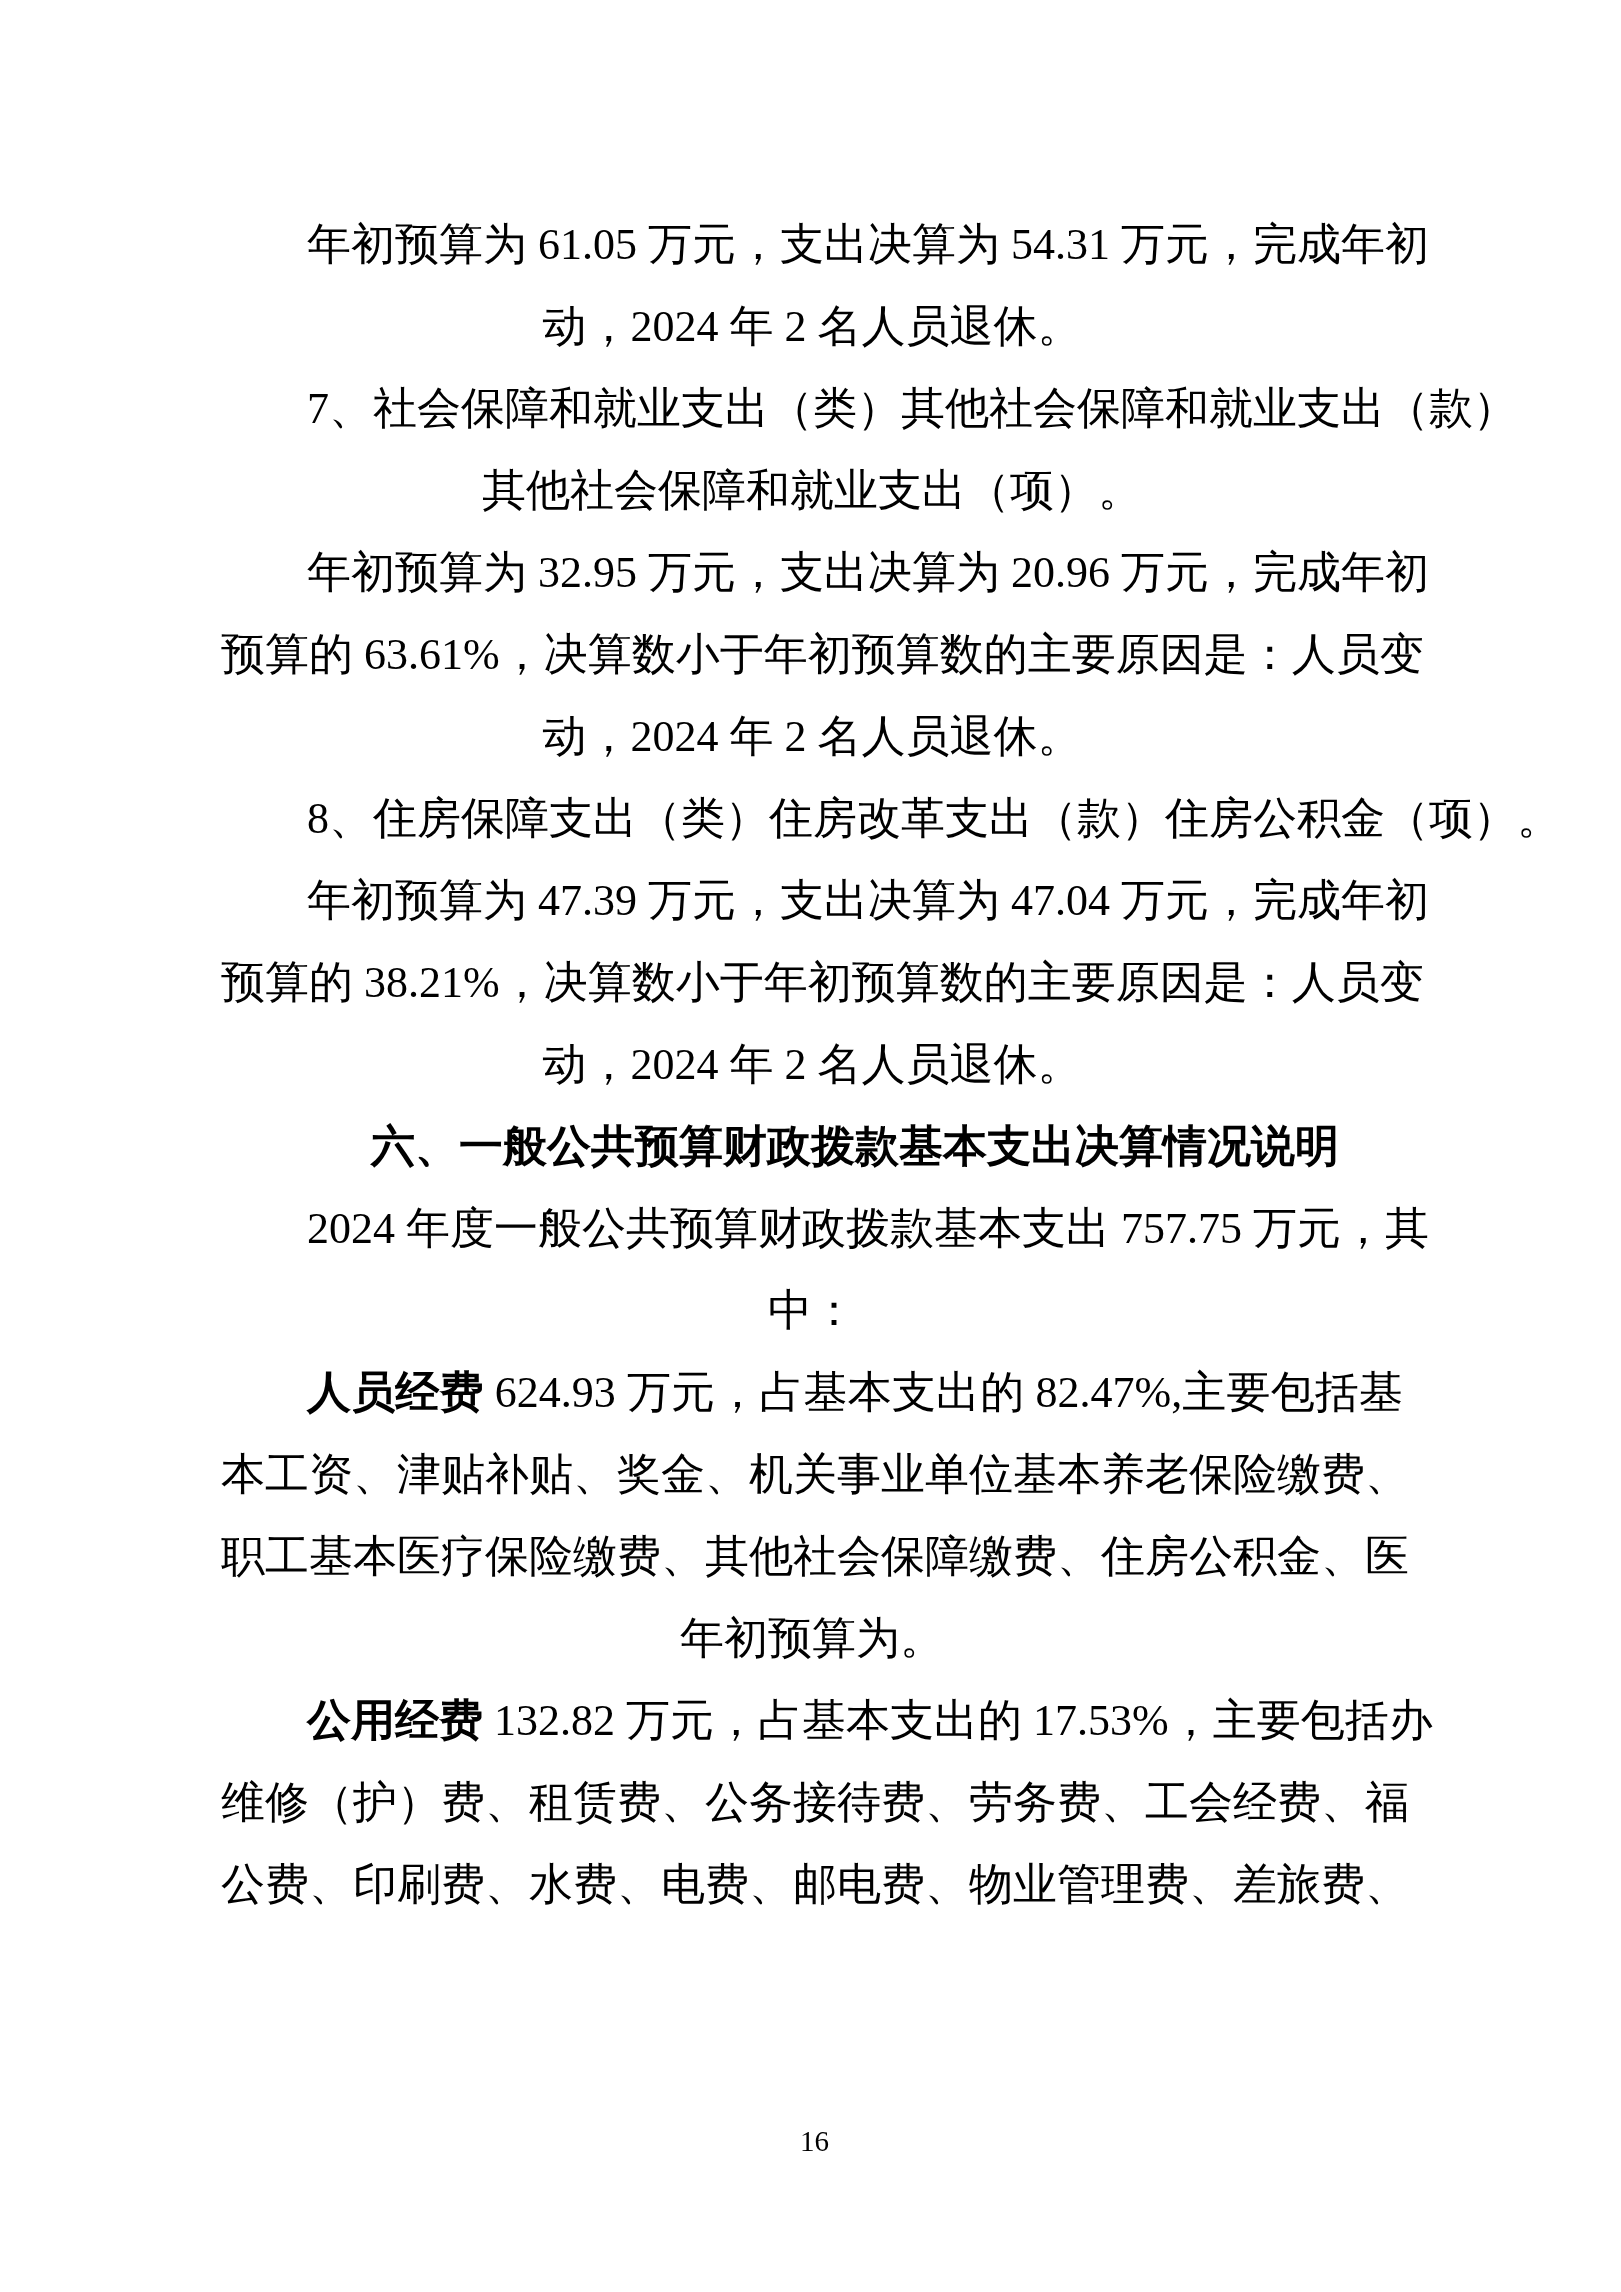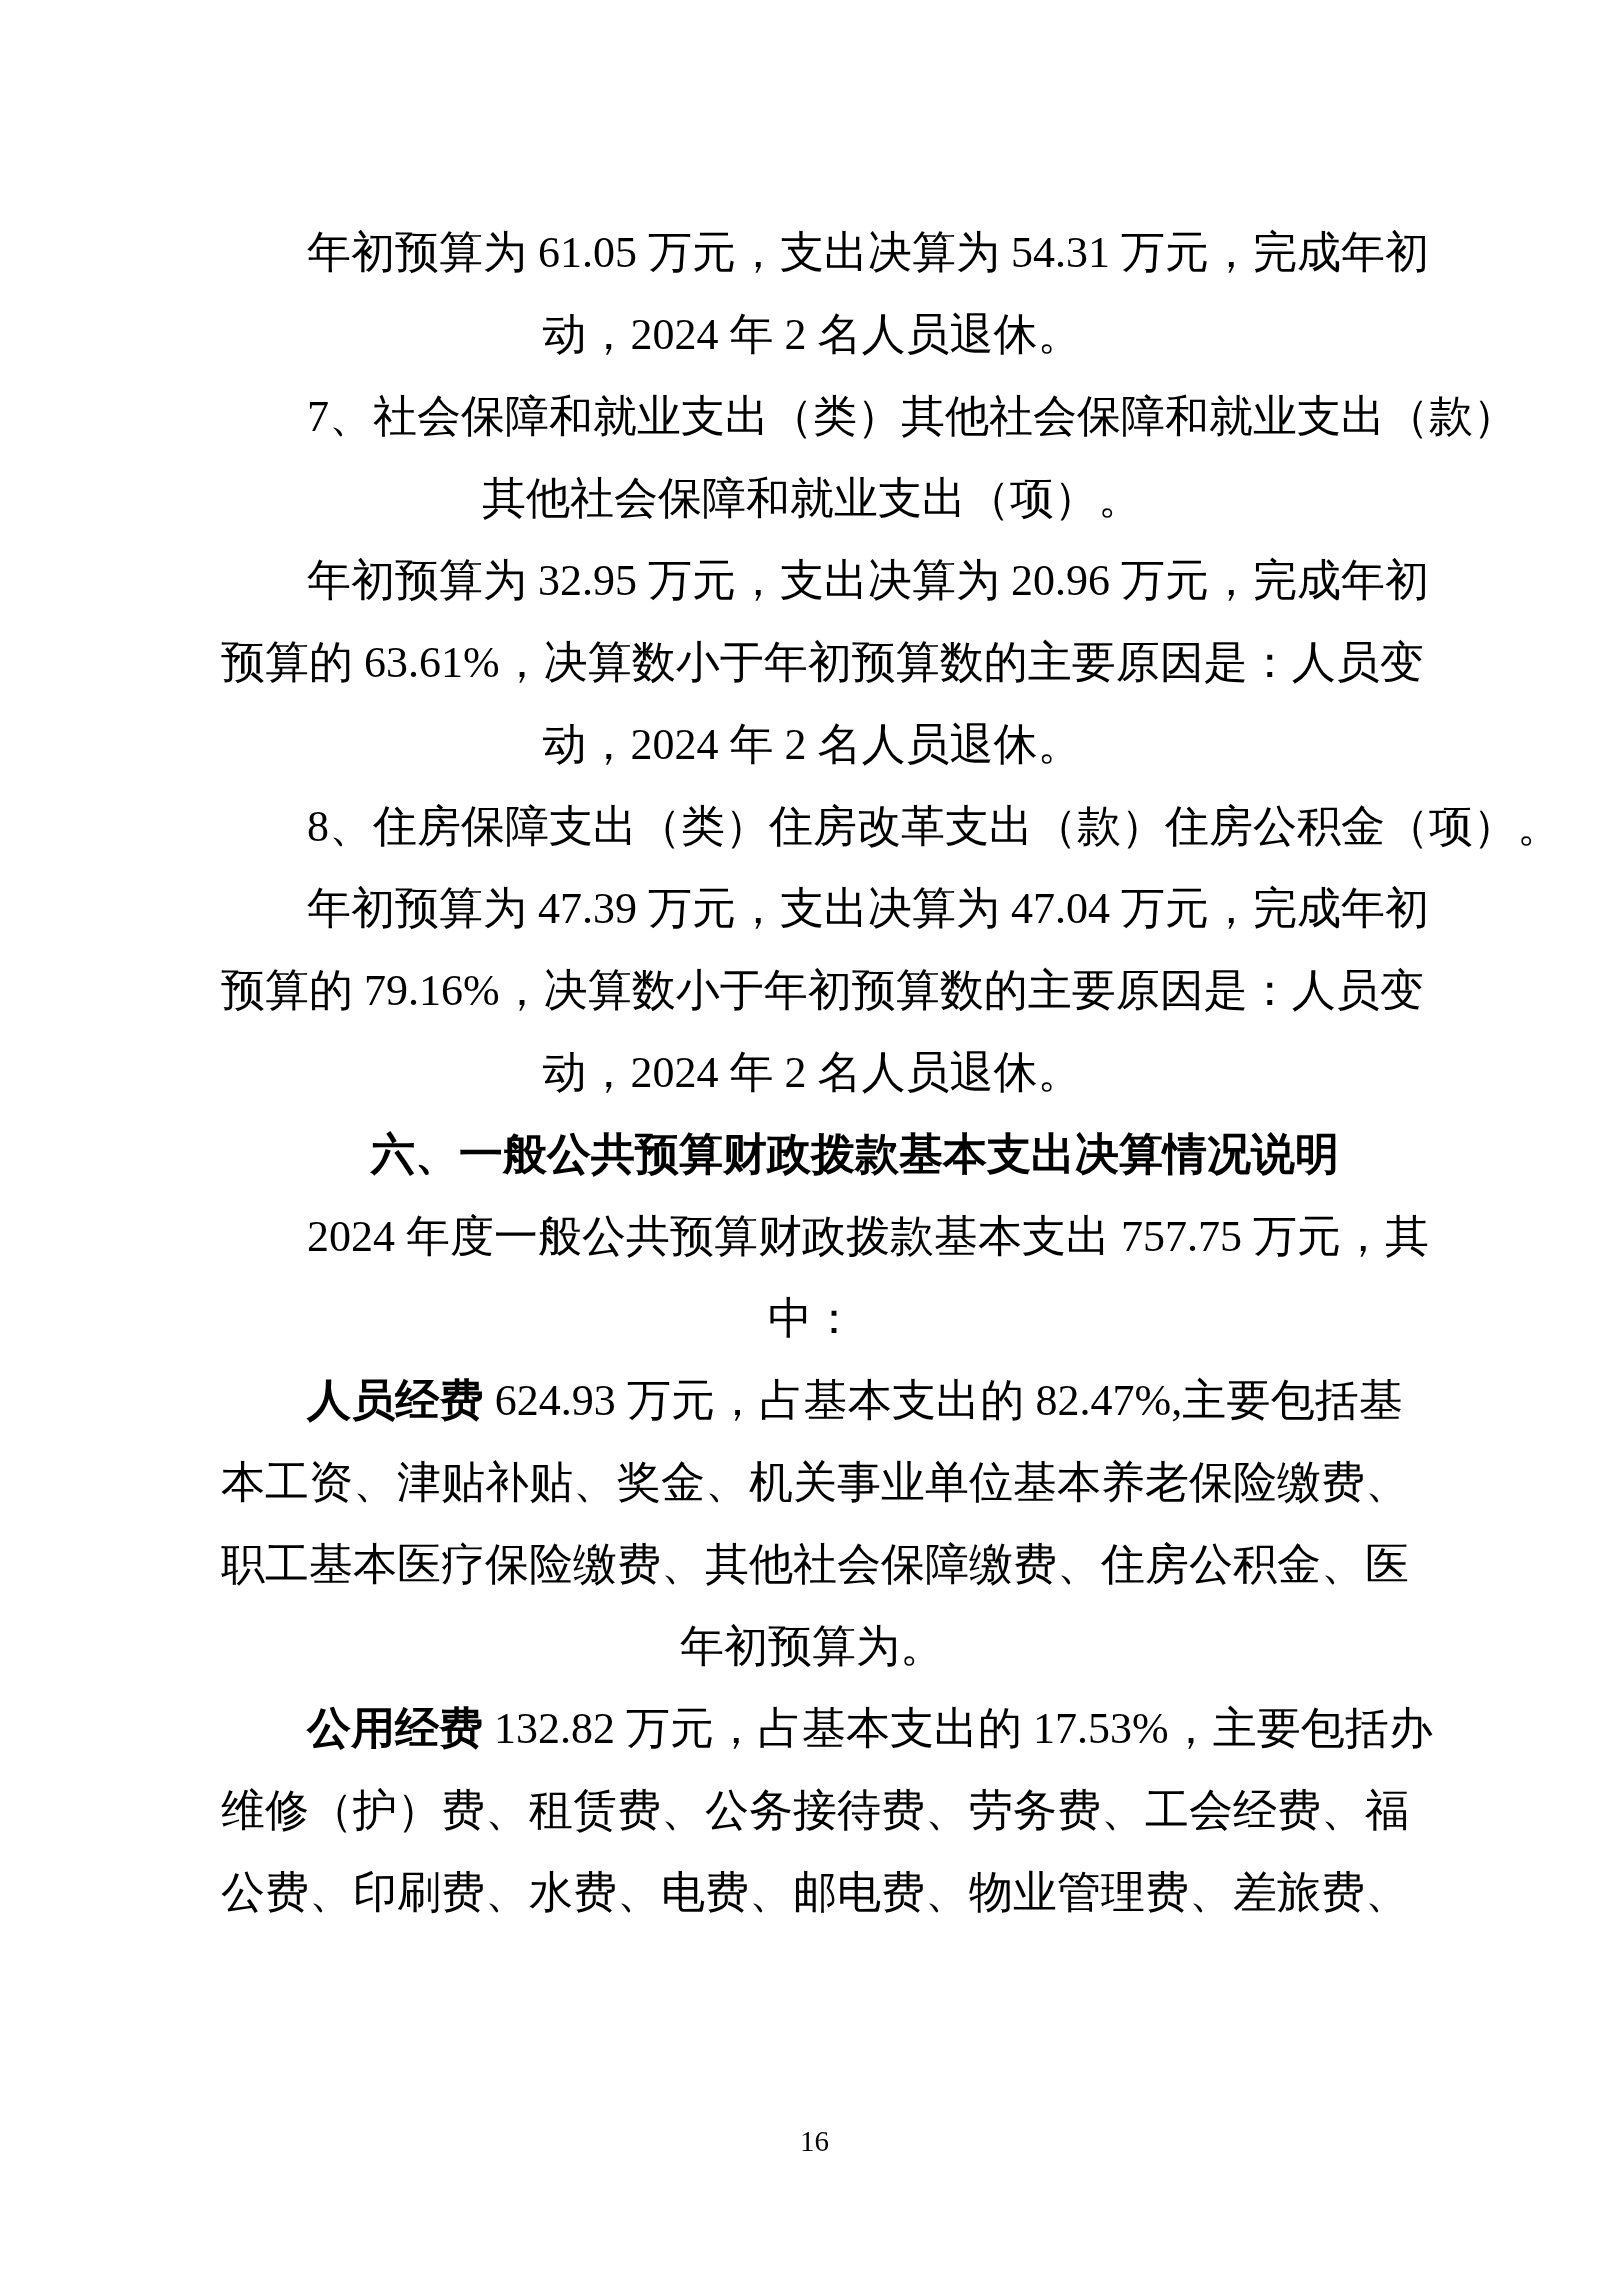--- a/index.html
+++ b/index.html
@@ -12,21 +12,21 @@
     width: 1621px;
     height: 2293px;
     background: #ffffff;
     overflow: hidden;
     color: #000000;
     font-family: "Liberation Serif", "DejaVu Serif", serif;
   }
   .textblock {
     position: absolute;
     left: 221px;
-    top: 212px;
+    top: 204px;
     width: 1182px;
     font-size: 44px;
     line-height: 82px;
     letter-spacing: 0;
   }
   .line {
     height: 82px;
     white-space: nowrap;
     text-align: center;
   }
@@ -58,21 +58,21 @@
   <div class="textblock">
       <div class="line indent justify"><span>年初预算为 61.05 万元，支出决算为 54.31 万元，完成年初</span></div>
       <div class="line"><span>动，2024 年 2 名人员退休。</span></div>
       <div class="line indent justify"><span>7、社会保障和就业支出（类）其他社会保障和就业支出（款）</span></div>
       <div class="line"><span>其他社会保障和就业支出（项）。</span></div>
       <div class="line indent justify"><span>年初预算为 32.95 万元，支出决算为 20.96 万元，完成年初</span></div>
       <div class="line justify"><span>预算的 63.61%，决算数小于年初预算数的主要原因是：人员变</span></div>
       <div class="line"><span>动，2024 年 2 名人员退休。</span></div>
       <div class="line indent justify"><span>8、住房保障支出（类）住房改革支出（款）住房公积金（项）。</span></div>
       <div class="line indent justify"><span>年初预算为 47.39 万元，支出决算为 47.04 万元，完成年初</span></div>
-      <div class="line justify"><span>预算的 79.16%，决算数小于年初预算数的主要原因是：人员变</span></div>
+      <div class="line justify"><span>预算的 38.21%，决算数小于年初预算数的主要原因是：人员变</span></div>
       <div class="line"><span>动，2024 年 2 名人员退休。</span></div>
       <div class="line indent bold"><span>六、一般公共预算财政拨款基本支出决算情况说明</span></div>
       <div class="line indent justify"><span>2024 年度一般公共预算财政拨款基本支出 757.75 万元，其</span></div>
       <div class="line"><span>中：</span></div>
       <div class="line indent justify"><span class="bold">人员经费</span><span> 624.93 万元，占基本支出的 82.47%,主要包括基</span></div>
       <div class="line justify"><span>本工资、津贴补贴、奖金、机关事业单位基本养老保险缴费、</span></div>
       <div class="line justify"><span>职工基本医疗保险缴费、其他社会保障缴费、住房公积金、医</span></div>
       <div class="line"><span>年初预算为。</span></div>
       <div class="line indent justify"><span class="bold">公用经费</span><span> 132.82 万元，占基本支出的 17.53%，主要包括办</span></div>
       <div class="line justify"><span>维修（护）费、租赁费、公务接待费、劳务费、工会经费、福</span></div>

